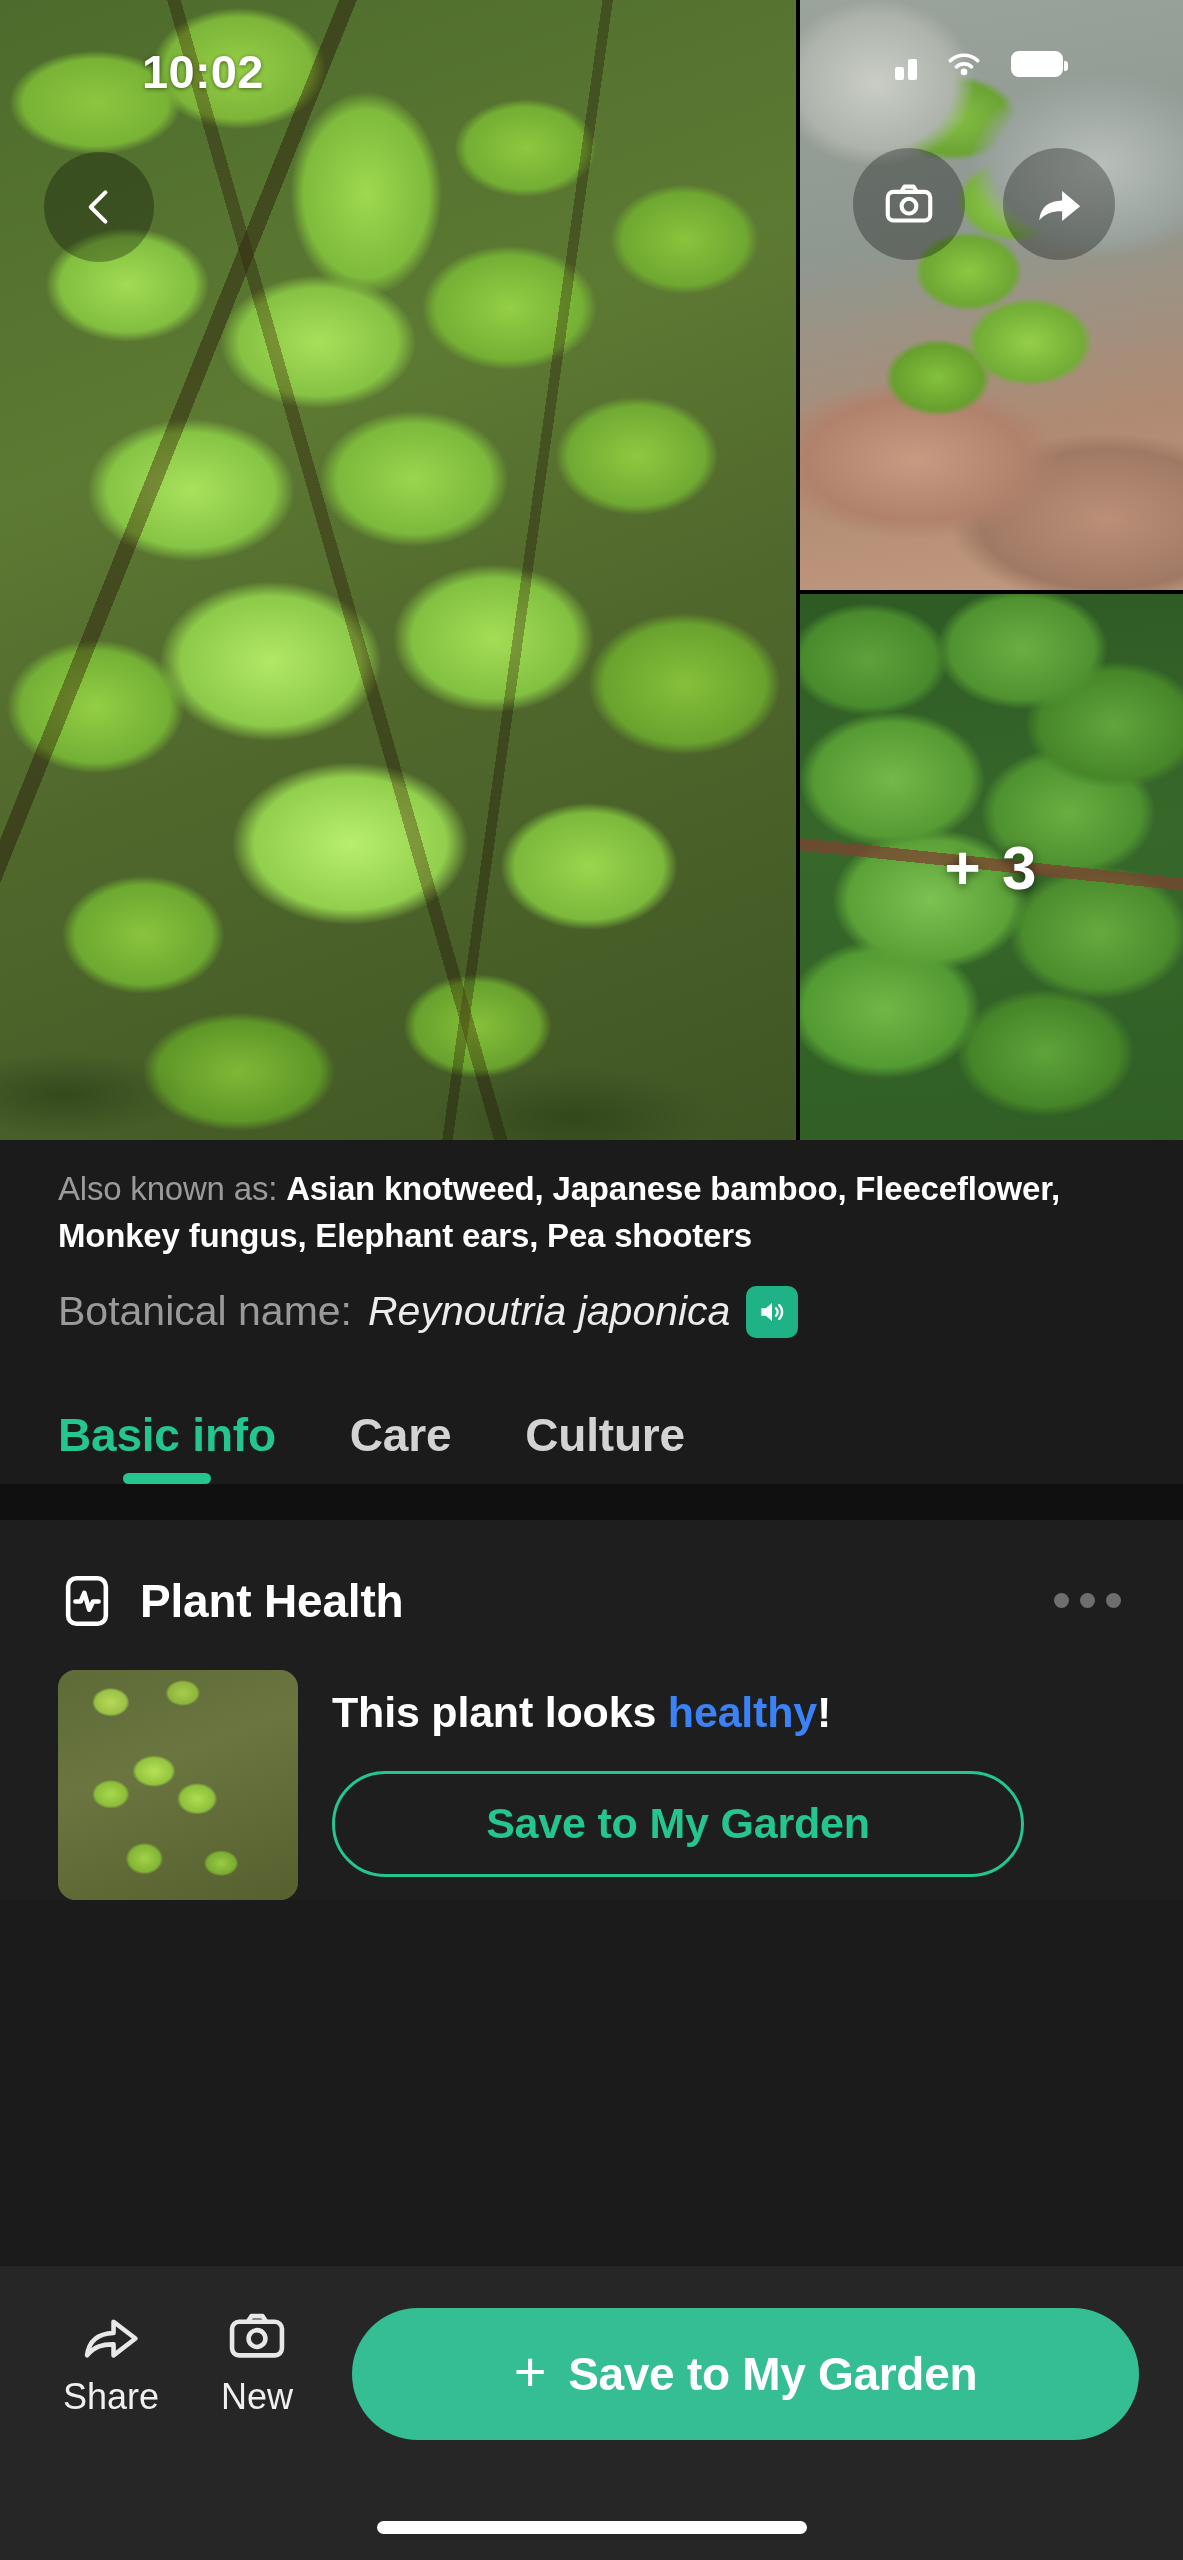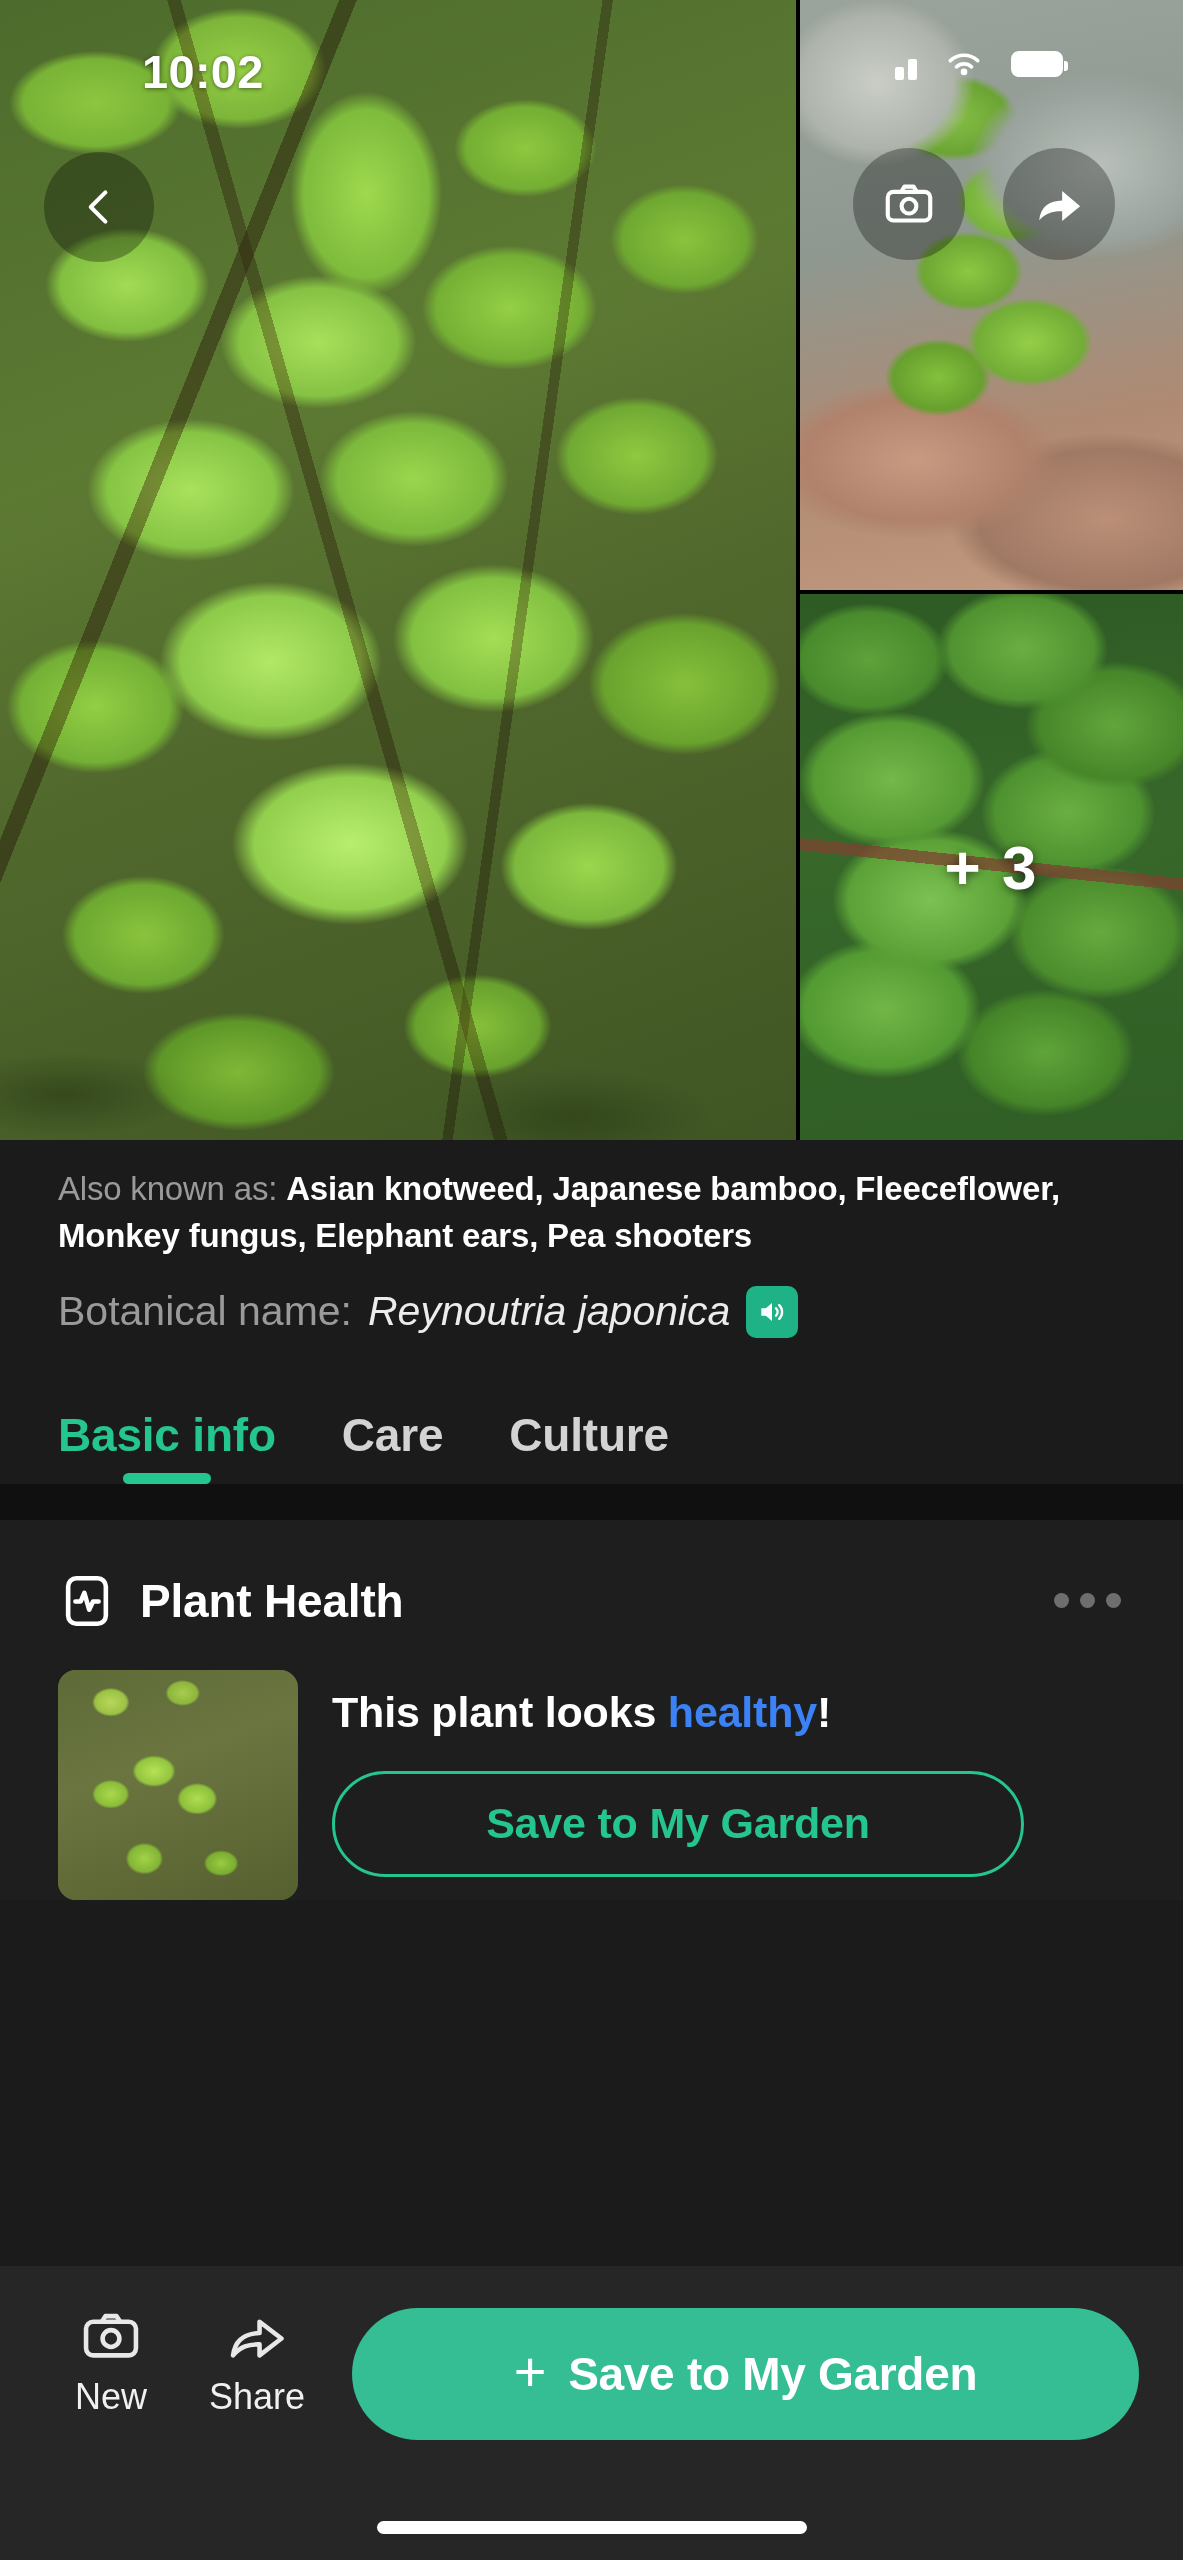--- a/index.html
+++ b/index.html
@@ -187,21 +187,21 @@
     font-size:41px; color:#9a9a9a; font-weight:400;
   }
   .botanical .bval{ color:#ececec; font-style:italic; }
   .speaker{
     width:52px; height:52px; border-radius:10px; background:#1fb286;
     display:flex; align-items:center; justify-content:center; flex:0 0 52px;
   }
 
   
   .tabs{
-    display:flex; align-items:flex-end; gap:4px;
+    display:flex; align-items:flex-end; gap:12px;
     padding:56px 0 0 58px;
     height:146px;
   }
   .tab{
     font-size:46px; font-weight:700; color:#d3d3d3;
     padding:0 0 22px 0; margin-right:62px;
     position:relative; letter-spacing:-.2px;
   }
   .tab.active{ color:#24c58e; }
   .tab.active::after{
@@ -379,36 +379,36 @@
       </div>
     </div>
   </div>
 </div>
 
 <div class="bottom-bar">
 
   <div class="bb-item">
     <span class="bb-icon">
       <svg viewBox="0 0 24 22" fill="none" width="62" height="56">
+        <path d="M2.6 18.6c.8-6.4 4.9-8.6 10.4-8.8V5.4L21.6 12l-8.6 6.6v-4.3c-4.3-.1-7.4.8-10.4 4.3z" stroke="#e8e8e8" stroke-width="1.8" stroke-linejoin="round" fill="none"></path>
+      </svg>
+    </span>
+    <span class="bb-label">Share</span>
+  </div>
+
+  <div class="bb-item">
+    <span class="bb-icon">
+      <svg viewBox="0 0 24 22" fill="none" width="62" height="56">
         <rect x="2.2" y="5.4" width="19.6" height="13.2" rx="2.8" stroke="#e8e8e8" stroke-width="1.8"></rect>
         <path d="M8.4 5.4l1.4-2.2h4.4l1.4 2.2" stroke="#e8e8e8" stroke-width="1.8" stroke-linejoin="round"></path>
         <circle cx="12" cy="12" r="3.3" stroke="#e8e8e8" stroke-width="1.8"></circle>
       </svg>
     </span>
     <span class="bb-label">New</span>
   </div>
 
-  <div class="bb-item">
-    <span class="bb-icon">
-      <svg viewBox="0 0 24 22" fill="none" width="62" height="56">
-        <path d="M2.6 18.6c.8-6.4 4.9-8.6 10.4-8.8V5.4L21.6 12l-8.6 6.6v-4.3c-4.3-.1-7.4.8-10.4 4.3z" stroke="#e8e8e8" stroke-width="1.8" stroke-linejoin="round" fill="none"></path>
-      </svg>
-    </span>
-    <span class="bb-label">Share</span>
-  </div>
-
   <div class="btn-primary">
     <span class="plus-glyph">+</span>
     <span>Save to My Garden</span>
   </div>
 
   <div class="home-indicator"></div>
 </div>
 
 </body></html>

